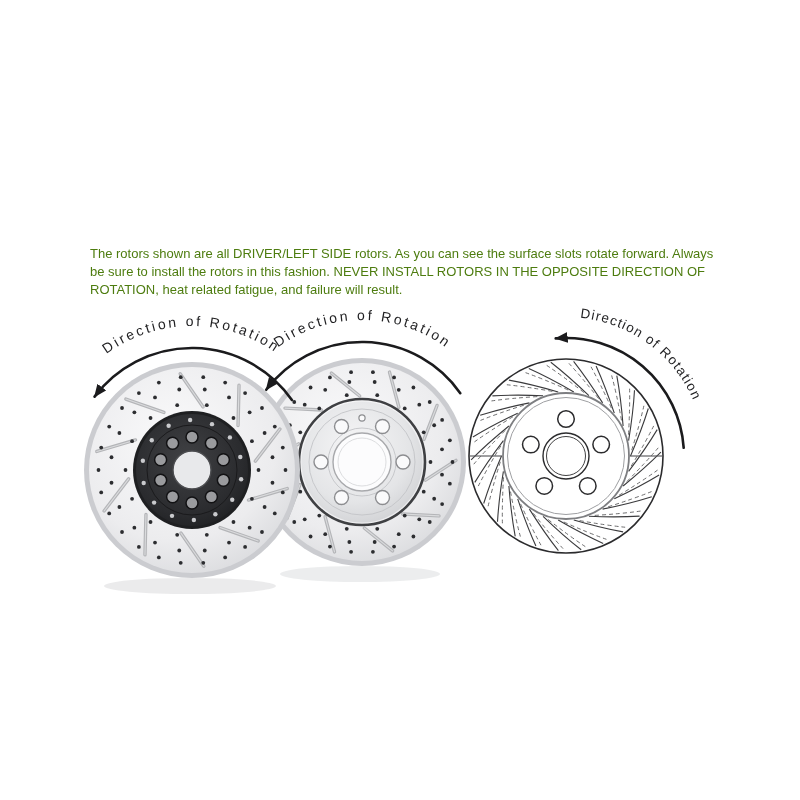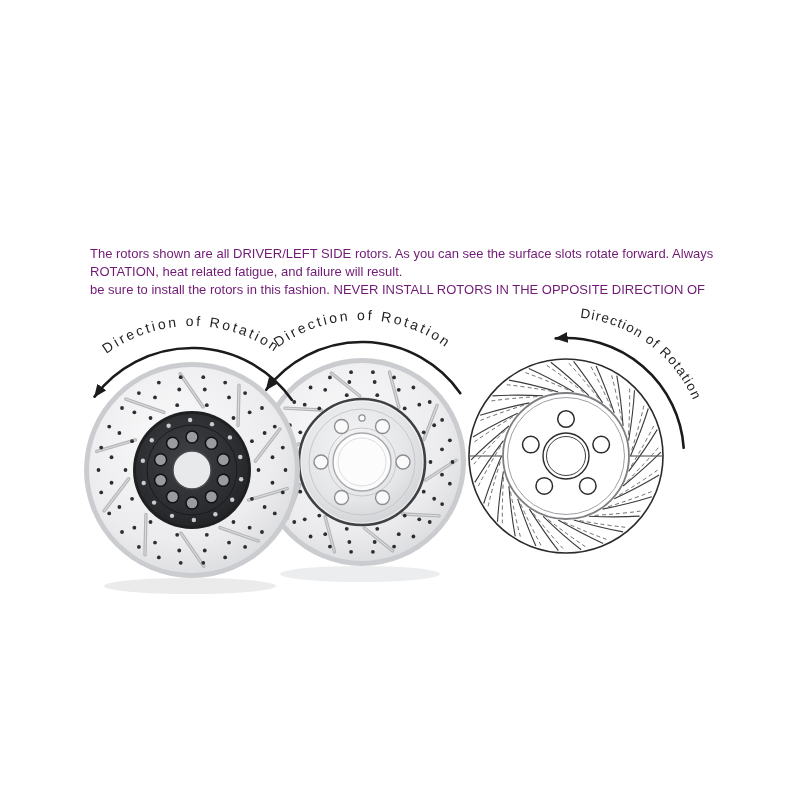--- a/index.html
+++ b/index.html
@@ -1,37 +1,37 @@
 <!DOCTYPE html>
 <html><head>
 <meta charset="utf-8">
 <style>
   html,body{margin:0;padding:0;background:#ffffff;}
   body{width:800px;height:800px;font-family:"Liberation Sans",sans-serif;}
   .canvas{position:relative;width:800px;height:800px;background:#ffffff;overflow:hidden;}
-  .note{position:absolute;left:90px;top:245px;color:#701a75;font-size:13px;line-height:18px;font-weight:400;}
+  .note{position:absolute;left:90px;top:245px;color:#4d7c0f;font-size:13px;line-height:18px;font-weight:400;}
   .note div{white-space:nowrap;}
   .fig{position:absolute;}
   .fig1{left:62px;top:312px;width:258px;height:292px;z-index:3;}
   .fig2{left:248px;top:308px;width:250px;height:292px;z-index:2;}
   .fig3{left:452px;top:312px;width:272px;height:280px;z-index:1;}
   .fig svg{display:block;overflow:visible;}
   .arc-label{font-size:14px;letter-spacing:2.6px;font-weight:400;}
   .arc-label.tight{font-size:13.5px;letter-spacing:1.2px;}
   .rot-arrow{fill:none;stroke-width:2.6;stroke-linecap:round;}
 </style>
 </head>
 <body>
 
 <div class="canvas">
 
   <div class="note">
     <div>The rotors shown are all DRIVER/LEFT SIDE rotors. As you can see the surface slots rotate forward. Always</div>
+    <div>be sure to install the rotors in this fashion. NEVER INSTALL ROTORS IN THE OPPOSITE DIRECTION OF</div>
     <div>ROTATION, heat related fatigue, and failure will result.</div>
-    <div>be sure to install the rotors in this fashion. NEVER INSTALL ROTORS IN THE OPPOSITE DIRECTION OF</div>
   </div>
 
   <div class="fig fig1">
     <svg viewBox="0 0 258 292" width="258" height="292">
       <defs>
         <radialGradient id="disc1" cx="42%" cy="36%" r="75%">
           <stop offset="0%" stop-color="#fafafb"></stop>
             <stop offset="65%" stop-color="#ececee"></stop>
             <stop offset="100%" stop-color="#d6d7da"></stop>
         </radialGradient>

